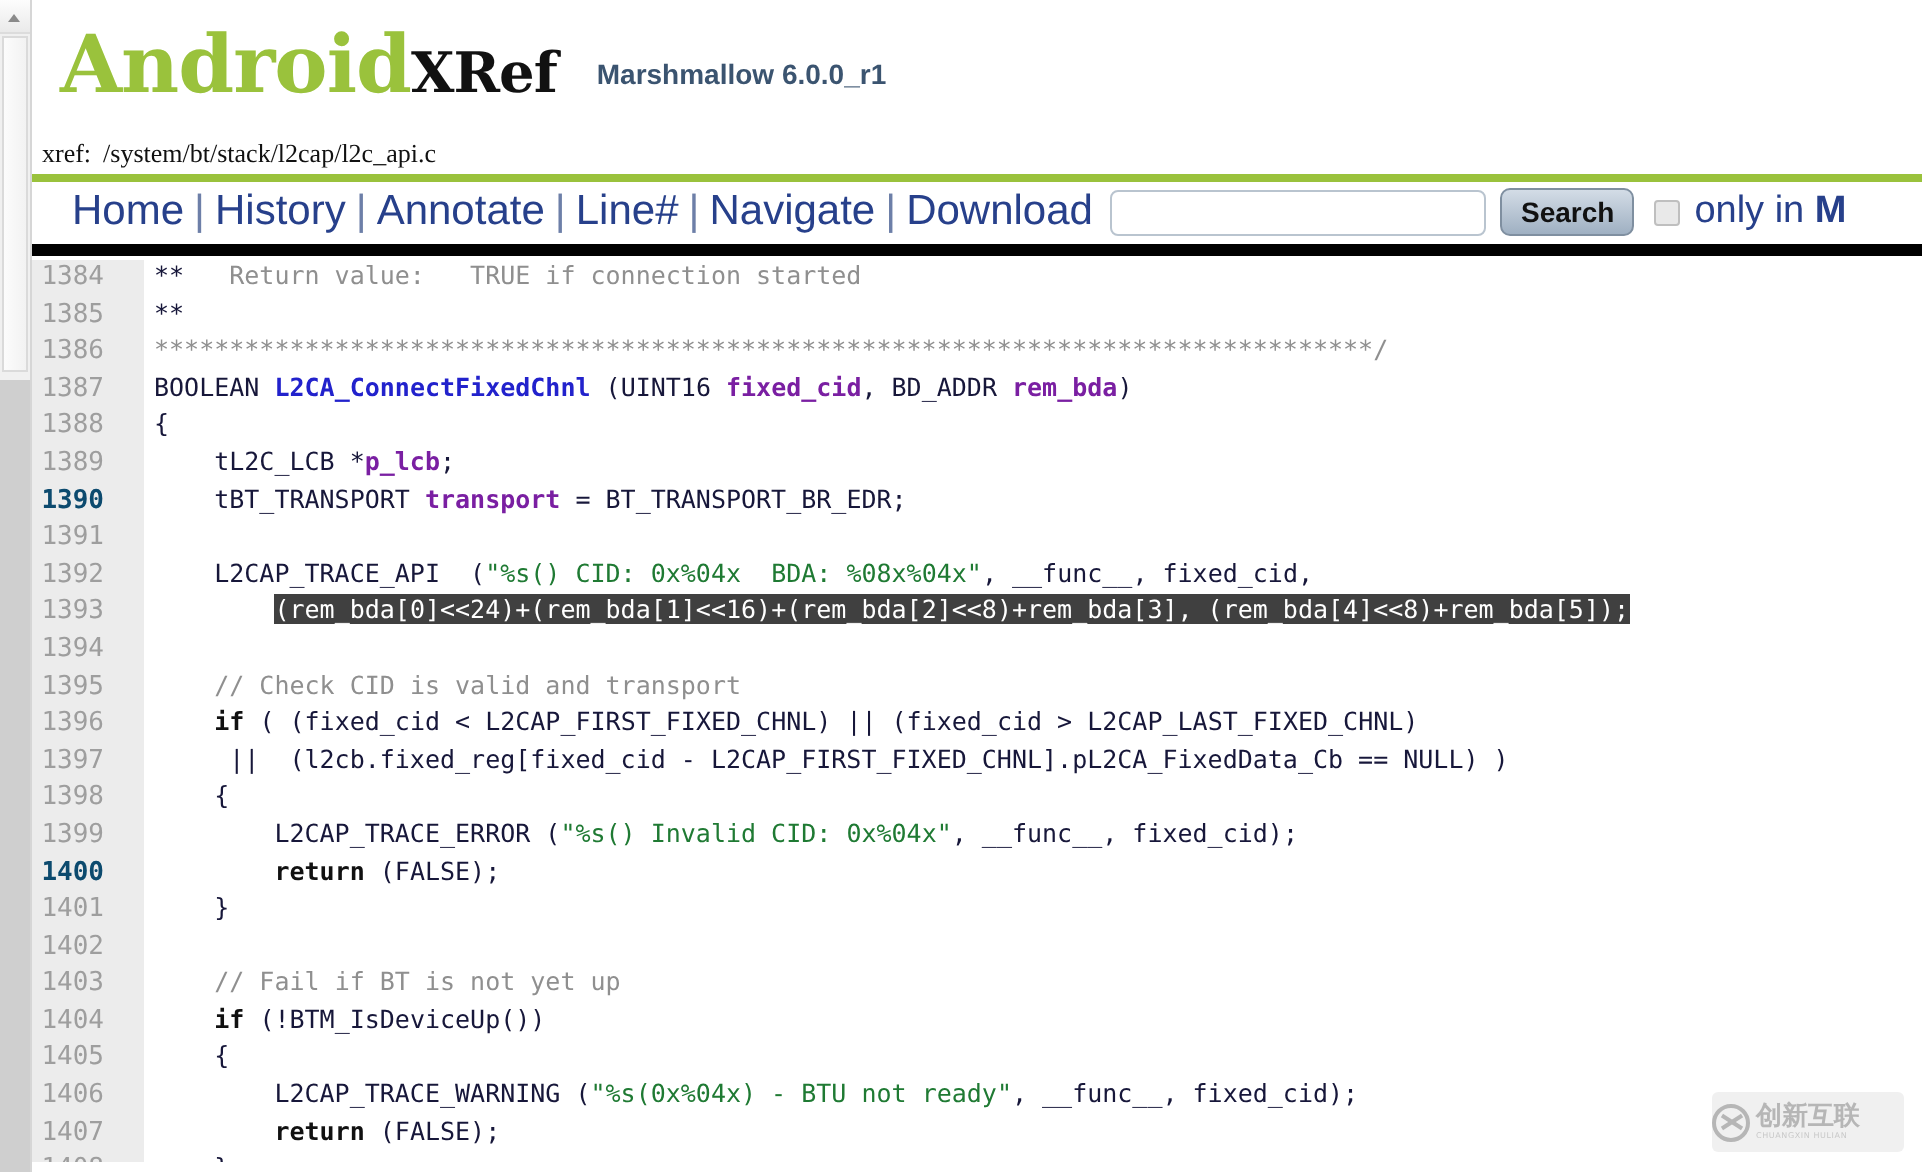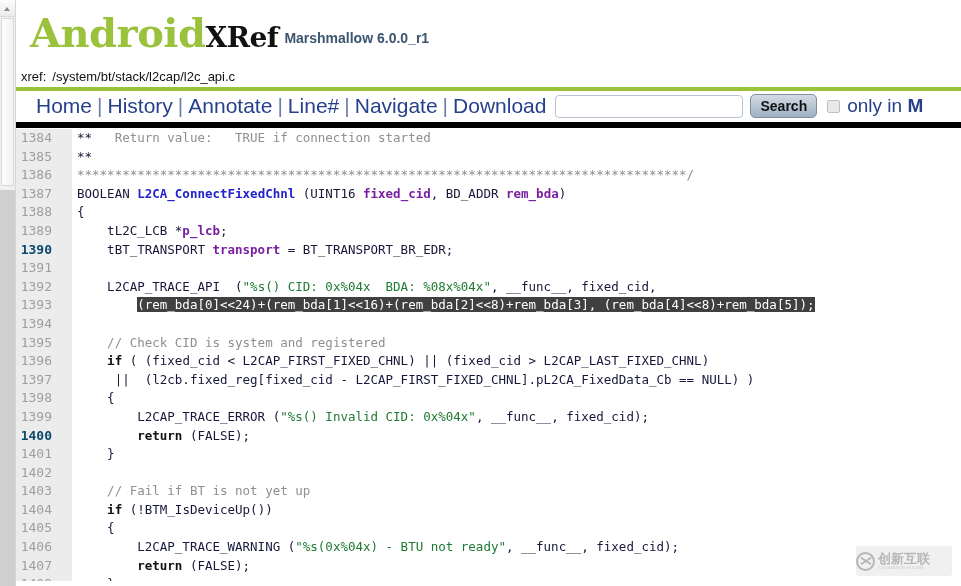--- a/index.html
+++ b/index.html
@@ -84,35 +84,35 @@
     font-weight: bold;
     color: #111111;
     letter-spacing: -0.5px;
     vertical-align: baseline;
   }
   .logo-version {
     font-family: "Liberation Sans", sans-serif;
     font-size: 14px;
     font-weight: bold;
     color: #3b5470;
-    margin-left: 6px;
+    margin-left: 20px;
     vertical-align: 4px;
   }
 
   
   .xref-bar {
     position: relative;
     height: 25px;
     padding-left: 5px;
     border-bottom: 4px solid #9ac23c;
     background: #ffffff;
   }
   .xref-bar .xr-label,
   .xref-bar .xr-path {
-    font-family: Liberation Sans, sans-serif;
+    font-family: Liberation Serif, serif;
     font-size: 13px;
     color: #111111;
     line-height: 21px;
   }
   .xref-bar .xr-path { margin-left: 6px; }
 
   
   .navbar {
     position: relative;
     height: 37px;
@@ -299,21 +299,21 @@
         <div class="code-row"><span class="lnum">1385</span><span class="ctext"><span class="t-plain">**</span></span></div>
         <div class="code-row"><span class="lnum">1386</span><span class="ctext"><span class="t-cmt">*********************************************************************************/</span></span></div>
         <div class="code-row"><span class="lnum">1387</span><span class="ctext"><span class="t-plain">BOOLEAN </span><span class="t-fn">L2CA_ConnectFixedChnl</span><span class="t-plain"> (UINT16 </span><span class="t-var">fixed_cid</span><span class="t-plain">, BD_ADDR </span><span class="t-var">rem_bda</span><span class="t-plain">)</span></span></div>
         <div class="code-row"><span class="lnum">1388</span><span class="ctext"><span class="t-plain">{</span></span></div>
         <div class="code-row"><span class="lnum">1389</span><span class="ctext"><span class="t-plain">    tL2C_LCB *</span><span class="t-var">p_lcb</span><span class="t-plain">;</span></span></div>
         <div class="code-row"><span class="lnum decade">1390</span><span class="ctext"><span class="t-plain">    tBT_TRANSPORT </span><span class="t-var">transport</span><span class="t-plain"> = BT_TRANSPORT_BR_EDR;</span></span></div>
         <div class="code-row"><span class="lnum">1391</span><span class="ctext"><span class="t-plain"></span></span></div>
         <div class="code-row"><span class="lnum">1392</span><span class="ctext"><span class="t-plain">    L2CAP_TRACE_API  (</span><span class="t-str">"%s() CID: 0x%04x  BDA: %08x%04x"</span><span class="t-plain">, __func__, fixed_cid,</span></span></div>
         <div class="code-row"><span class="lnum">1393</span><span class="ctext"><span class="t-plain">        </span><span class="t-sel">(rem_bda[0]&lt;&lt;24)+(rem_bda[1]&lt;&lt;16)+(rem_bda[2]&lt;&lt;8)+rem_bda[3], (rem_bda[4]&lt;&lt;8)+rem_bda[5]);</span></span></div>
         <div class="code-row"><span class="lnum">1394</span><span class="ctext"><span class="t-plain"></span></span></div>
-        <div class="code-row"><span class="lnum">1395</span><span class="ctext"><span class="t-plain">    </span><span class="t-cmt">// Check CID is system and registered</span></span></div>
+        <div class="code-row"><span class="lnum">1395</span><span class="ctext"><span class="t-plain">    </span><span class="t-cmt">// Check CID is valid and transport</span></span></div>
         <div class="code-row"><span class="lnum">1396</span><span class="ctext"><span class="t-plain">    </span><span class="t-kw">if</span><span class="t-plain"> ( (fixed_cid &lt; L2CAP_FIRST_FIXED_CHNL) || (fixed_cid &gt; L2CAP_LAST_FIXED_CHNL)</span></span></div>
         <div class="code-row"><span class="lnum">1397</span><span class="ctext"><span class="t-plain">     ||  (l2cb.fixed_reg[fixed_cid - L2CAP_FIRST_FIXED_CHNL].pL2CA_FixedData_Cb == NULL) )</span></span></div>
         <div class="code-row"><span class="lnum">1398</span><span class="ctext"><span class="t-plain">    {</span></span></div>
         <div class="code-row"><span class="lnum">1399</span><span class="ctext"><span class="t-plain">        L2CAP_TRACE_ERROR (</span><span class="t-str">"%s() Invalid CID: 0x%04x"</span><span class="t-plain">, __func__, fixed_cid);</span></span></div>
         <div class="code-row"><span class="lnum decade">1400</span><span class="ctext"><span class="t-plain">        </span><span class="t-kw">return</span><span class="t-plain"> (FALSE);</span></span></div>
         <div class="code-row"><span class="lnum">1401</span><span class="ctext"><span class="t-plain">    }</span></span></div>
         <div class="code-row"><span class="lnum">1402</span><span class="ctext"><span class="t-plain"></span></span></div>
         <div class="code-row"><span class="lnum">1403</span><span class="ctext"><span class="t-plain">    </span><span class="t-cmt">// Fail if BT is not yet up</span></span></div>
         <div class="code-row"><span class="lnum">1404</span><span class="ctext"><span class="t-plain">    </span><span class="t-kw">if</span><span class="t-plain"> (!BTM_IsDeviceUp())</span></span></div>
         <div class="code-row"><span class="lnum">1405</span><span class="ctext"><span class="t-plain">    {</span></span></div>

